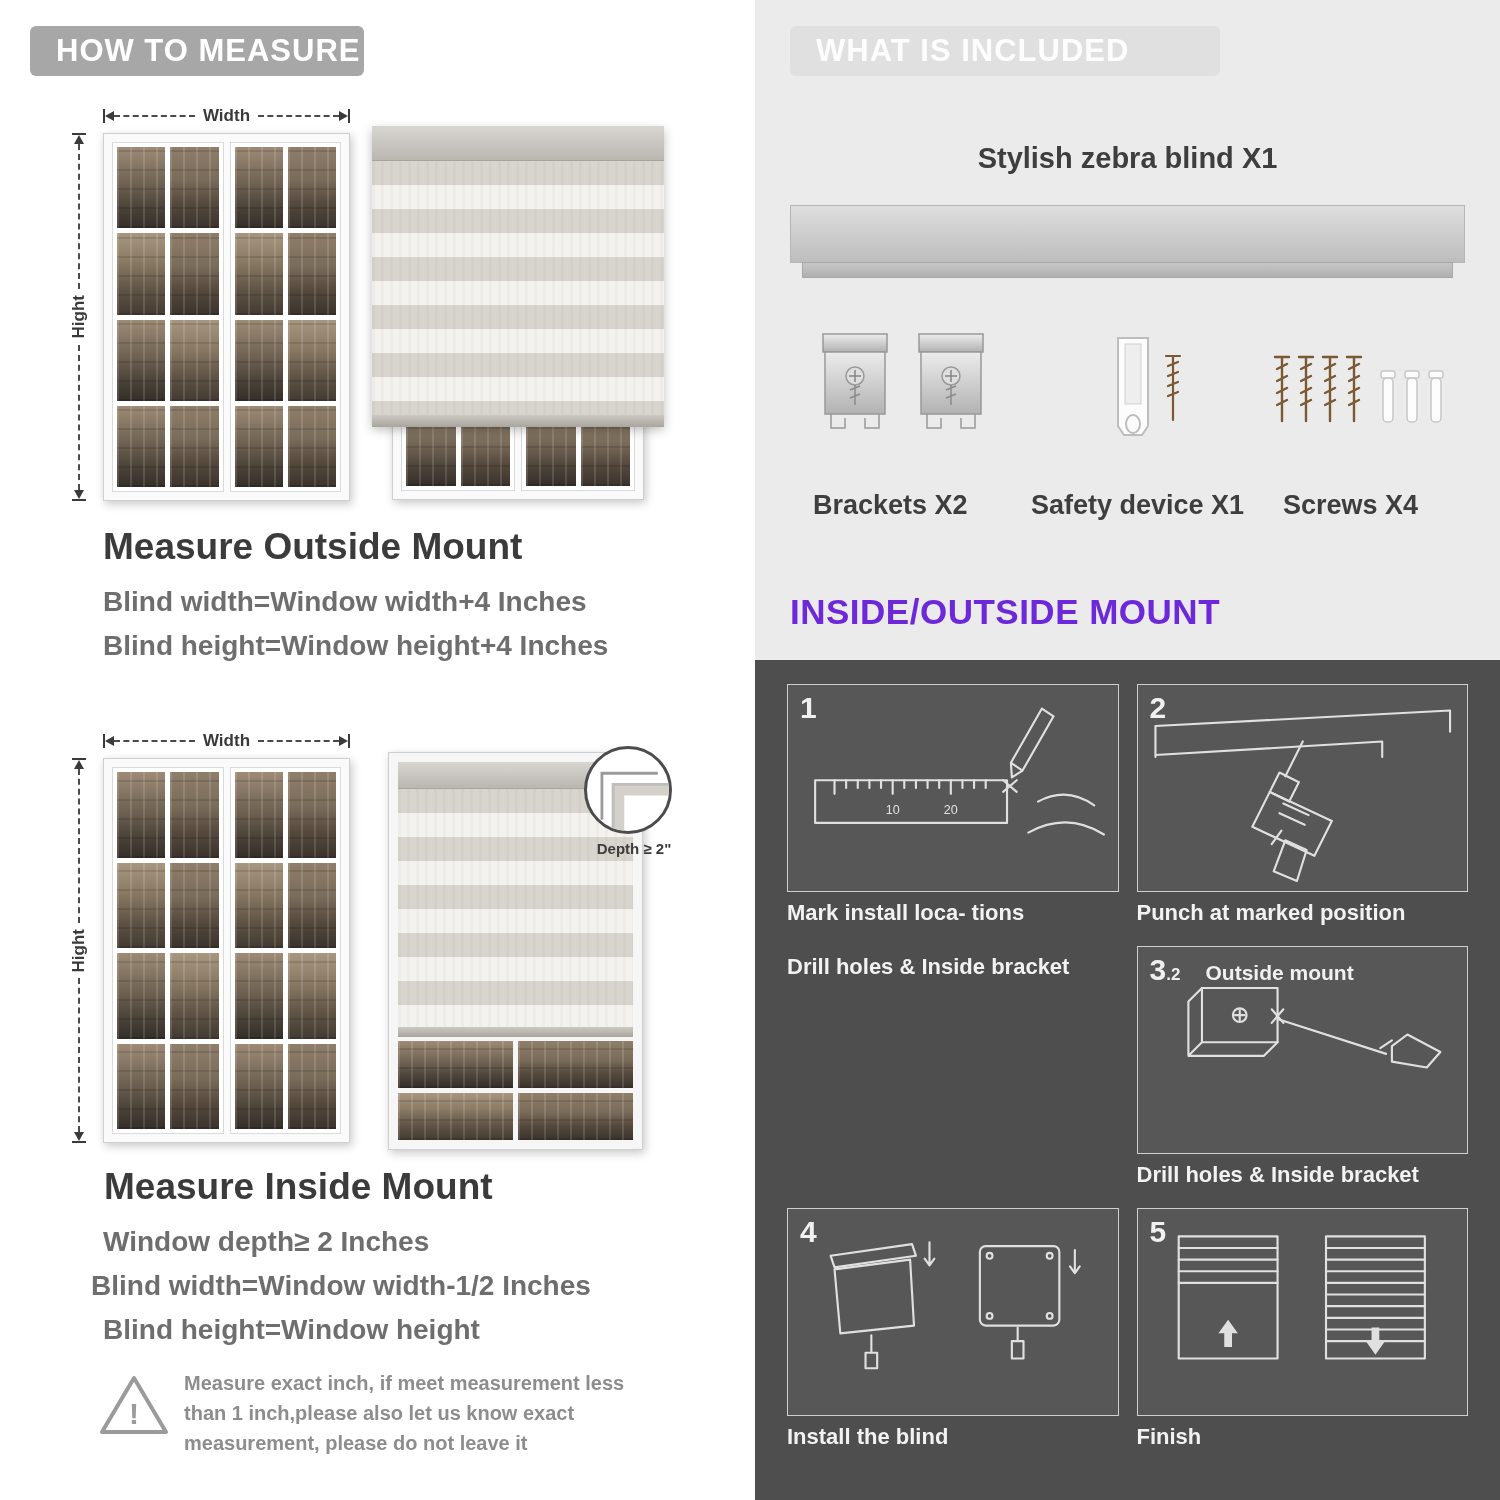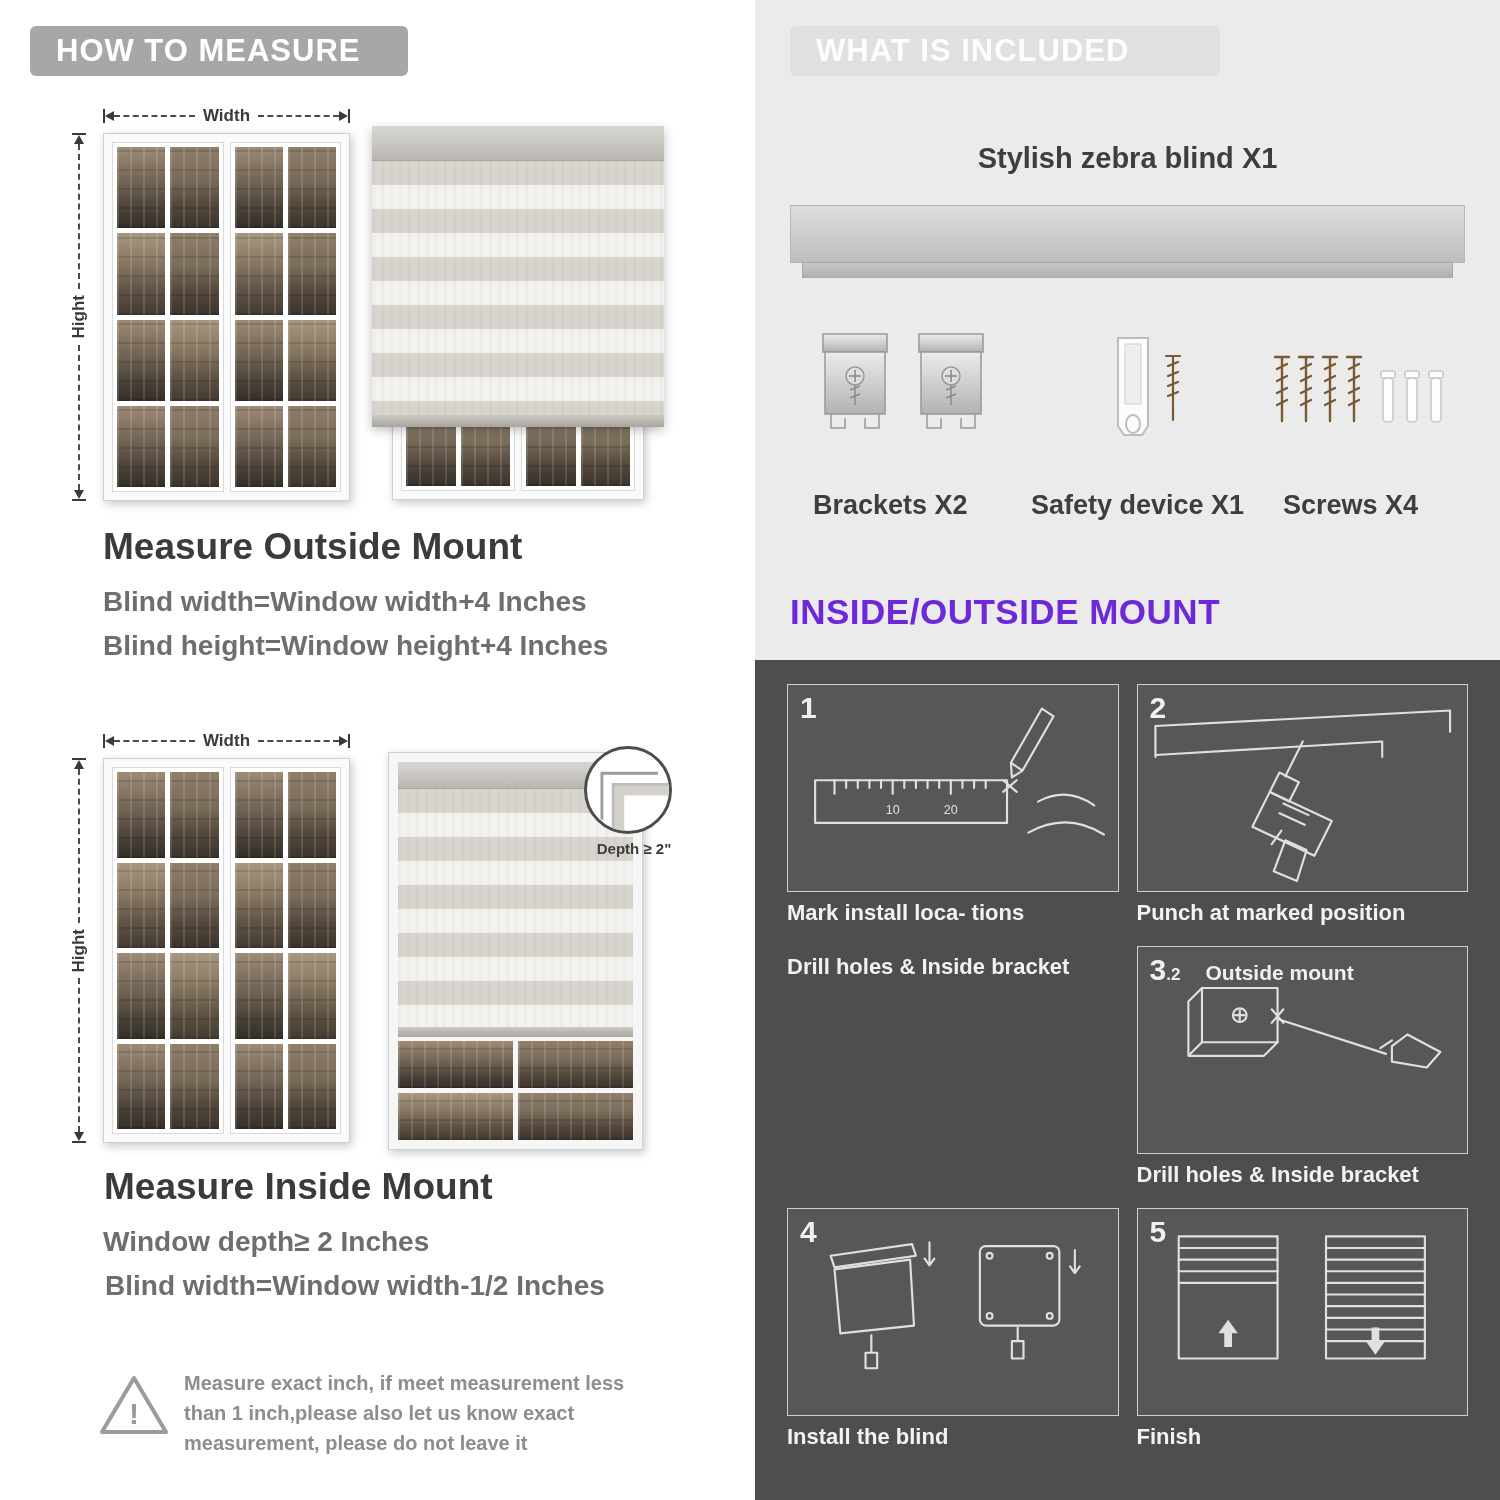--- a/index.html
+++ b/index.html
@@ -1,21 +1,21 @@
 <!DOCTYPE html>
 <html><head>
 <meta charset="utf-8">
 <style>
   html,body{margin:0;padding:0;background:#fff;font-family:"Liberation Sans",sans-serif;}
   #canvas{position:relative;width:1500px;height:1500px;background:#fff;overflow:hidden;}
 
   
   .pill-header{position:absolute;height:50px;border-radius:6px;color:#fff;font-weight:bold;
     font-size:31px;line-height:50px;padding-left:26px;letter-spacing:1px;box-sizing:border-box;}
-  .pill-left{left:30px;top:26px;width:378px;background:#a7a7a7;}
+  .pill-left{left:30px;top:26px;width:334px;background:#a7a7a7;}
   .pill-incl{left:35px;top:26px;width:430px;background:#e0e0e0;color:#fdfdfd;}
 
   .title-lg{position:absolute;font-size:37px;font-weight:bold;color:#3b3b3b;}
   .line-md{position:absolute;font-size:28px;font-weight:bold;color:#6e6e6e;}
 
   
   .dim-h{position:absolute;height:16px;display:flex;align-items:center;color:#3a3a3a;
     font-size:17px;font-weight:bold;}
   .dim-h .tick{width:2px;height:14px;background:#3a3a3a;}
   .dim-h .arr{width:0;height:0;border-top:5px solid transparent;border-bottom:5px solid transparent;}
@@ -250,21 +250,22 @@
     <svg viewBox="0 0 88 88">
       <path d="M34 88 V44 H88" fill="none" stroke="#d4d1cb" stroke-width="12"></path>
       <path d="M16 76 V26 H76" fill="none" stroke="#9a9a9a" stroke-width="3"></path>
       <path d="M28 88 V38 H88" fill="none" stroke="#bdbdbd" stroke-width="3"></path>
     </svg>
   </div>
   <div id="depth-label">Depth ≥ 2"</div>
 
   <div class="title-lg" style="left:104px;top:1166px;">Measure Inside Mount</div>
   <div class="line-md" style="left:103px;top:1226px;">Window depth≥ 2 Inches</div>
-  <div class="line-md" style="left:105px;top:1270px;">Blind width=Window width-1/2 Inches</div>
+  <div class="line-md" style="left:91px;top:1270px;">Blind width=Window width-1/2 Inches</div>
+  <div class="line-md" style="left:103px;top:1314px;">Blind height=Window height</div>
 
   <svg id="warn-tri" width="72" height="66" viewBox="0 0 72 66">
     <path d="M36 6 L68 60 H4 Z" fill="none" stroke="#9b9b9b" stroke-width="4" stroke-linejoin="round"></path>
     <text x="36" y="52" text-anchor="middle" font-size="30" font-weight="bold" fill="#9b9b9b">!</text>
   </svg>
   <div id="warn-text">Measure exact inch, if meet measurement less than 1 inch,please also let us know exact measurement, please do not leave it</div>
 
   <div id="included-panel">
     <div class="pill-header pill-incl">WHAT IS INCLUDED</div>
     <div id="blind-label">Stylish zebra blind X1</div>

